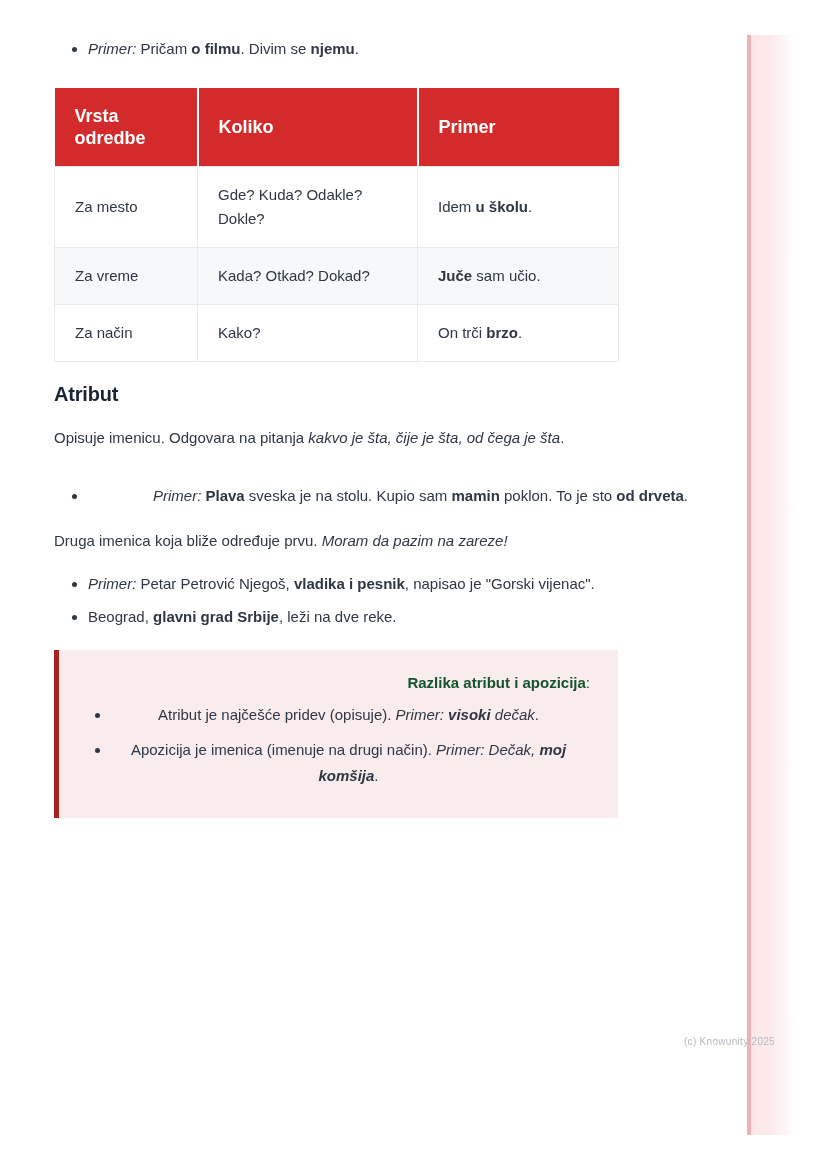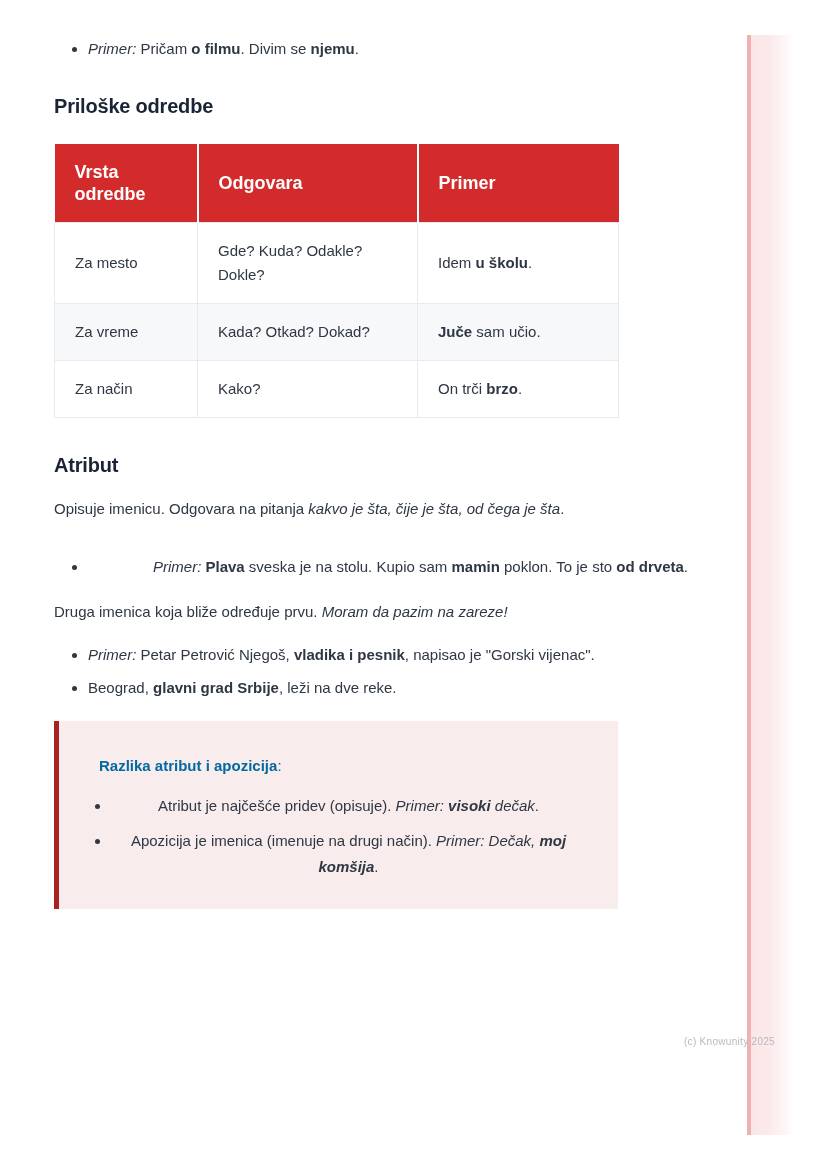--- a/index.html
+++ b/index.html
@@ -21,21 +21,21 @@
 
   .content{
     position:absolute;left:54px;top:36px;width:645px;z-index:1;
   }
 
   h2{
     font-size:20px;font-weight:700;color:#1b2434;
     margin:0;letter-spacing:-0.2px;line-height:24px;
   }
   .h2-priloske{margin-top:32px;}
-  .h2-atribut{margin-top:35px;}
+  .h2-atribut{margin-top:20px;}
   .h2-apozicija{margin-top:28px;}
 
   p.body-text{
     font-size:15px;line-height:22px;margin:21px 0 0 0;color:#2e3743;
   }
 
   ul.bullet-list{
     margin:0;padding:0 0 0 34px;list-style:disc;
   }
   ul.bullet-list li{
@@ -65,53 +65,52 @@
     word-wrap:break-word;
   }
   table.odredbe tbody tr:nth-child(even) td{background:#f7f8fa;}
 
   .callout{
     box-sizing:border-box;width:564px;margin-top:21px;
     background:#f9ecec;border-left:5px solid #a92222;
     padding:18px 24px 20px 24px;
   }
   .callout-title{
-    font-size:15px;line-height:22px;margin:16px;color:#0369a1;
+    font-size:15px;line-height:22px;margin:4px;color:#14532d;text-align:right;
   }
   .callout ul.bullet-list{margin-top:8px;padding-left:28px;}
   .callout ul.bullet-list li{max-width:475px;line-height:26px;margin-bottom:9px;text-align:center;}
 
   .footer{
     position:absolute;top:1036px;right:53px;z-index:2;
     font-size:10px;color:#b4bac0;letter-spacing:0.3px;
   }
 </style>
 </head>
 <body>
 
 <div class="side-stripe"></div>
 
 <main class="content">
 
   <ul class="bullet-list intro-list">
     <li><span class="i">Primer:</span><span> Pričam </span><span class="b">o filmu</span><span>. Divim se </span><span class="b">njemu</span><span>.</span></li>
   </ul>
 
-  <h2 class="h2-priloske">Priloške odredbe</h2>
 
   <table class="odredbe">
     <colgroup>
         <col class="c1">
         <col class="c2">
         <col class="c3">
       </colgroup>
     <thead>
       <tr>
         <th>Vrsta odredbe</th>
-        <th>Odgovara</th>
+        <th>Koliko</th>
         <th>Primer</th>
       </tr>
     </thead>
     <tbody>
       <tr>
         <td>Za mesto</td>
         <td>Gde? Kuda? Odakle? Dokle?</td>
         <td><span>Idem </span><span class="b">u školu</span><span>.</span></td>
       </tr>
       <tr>

